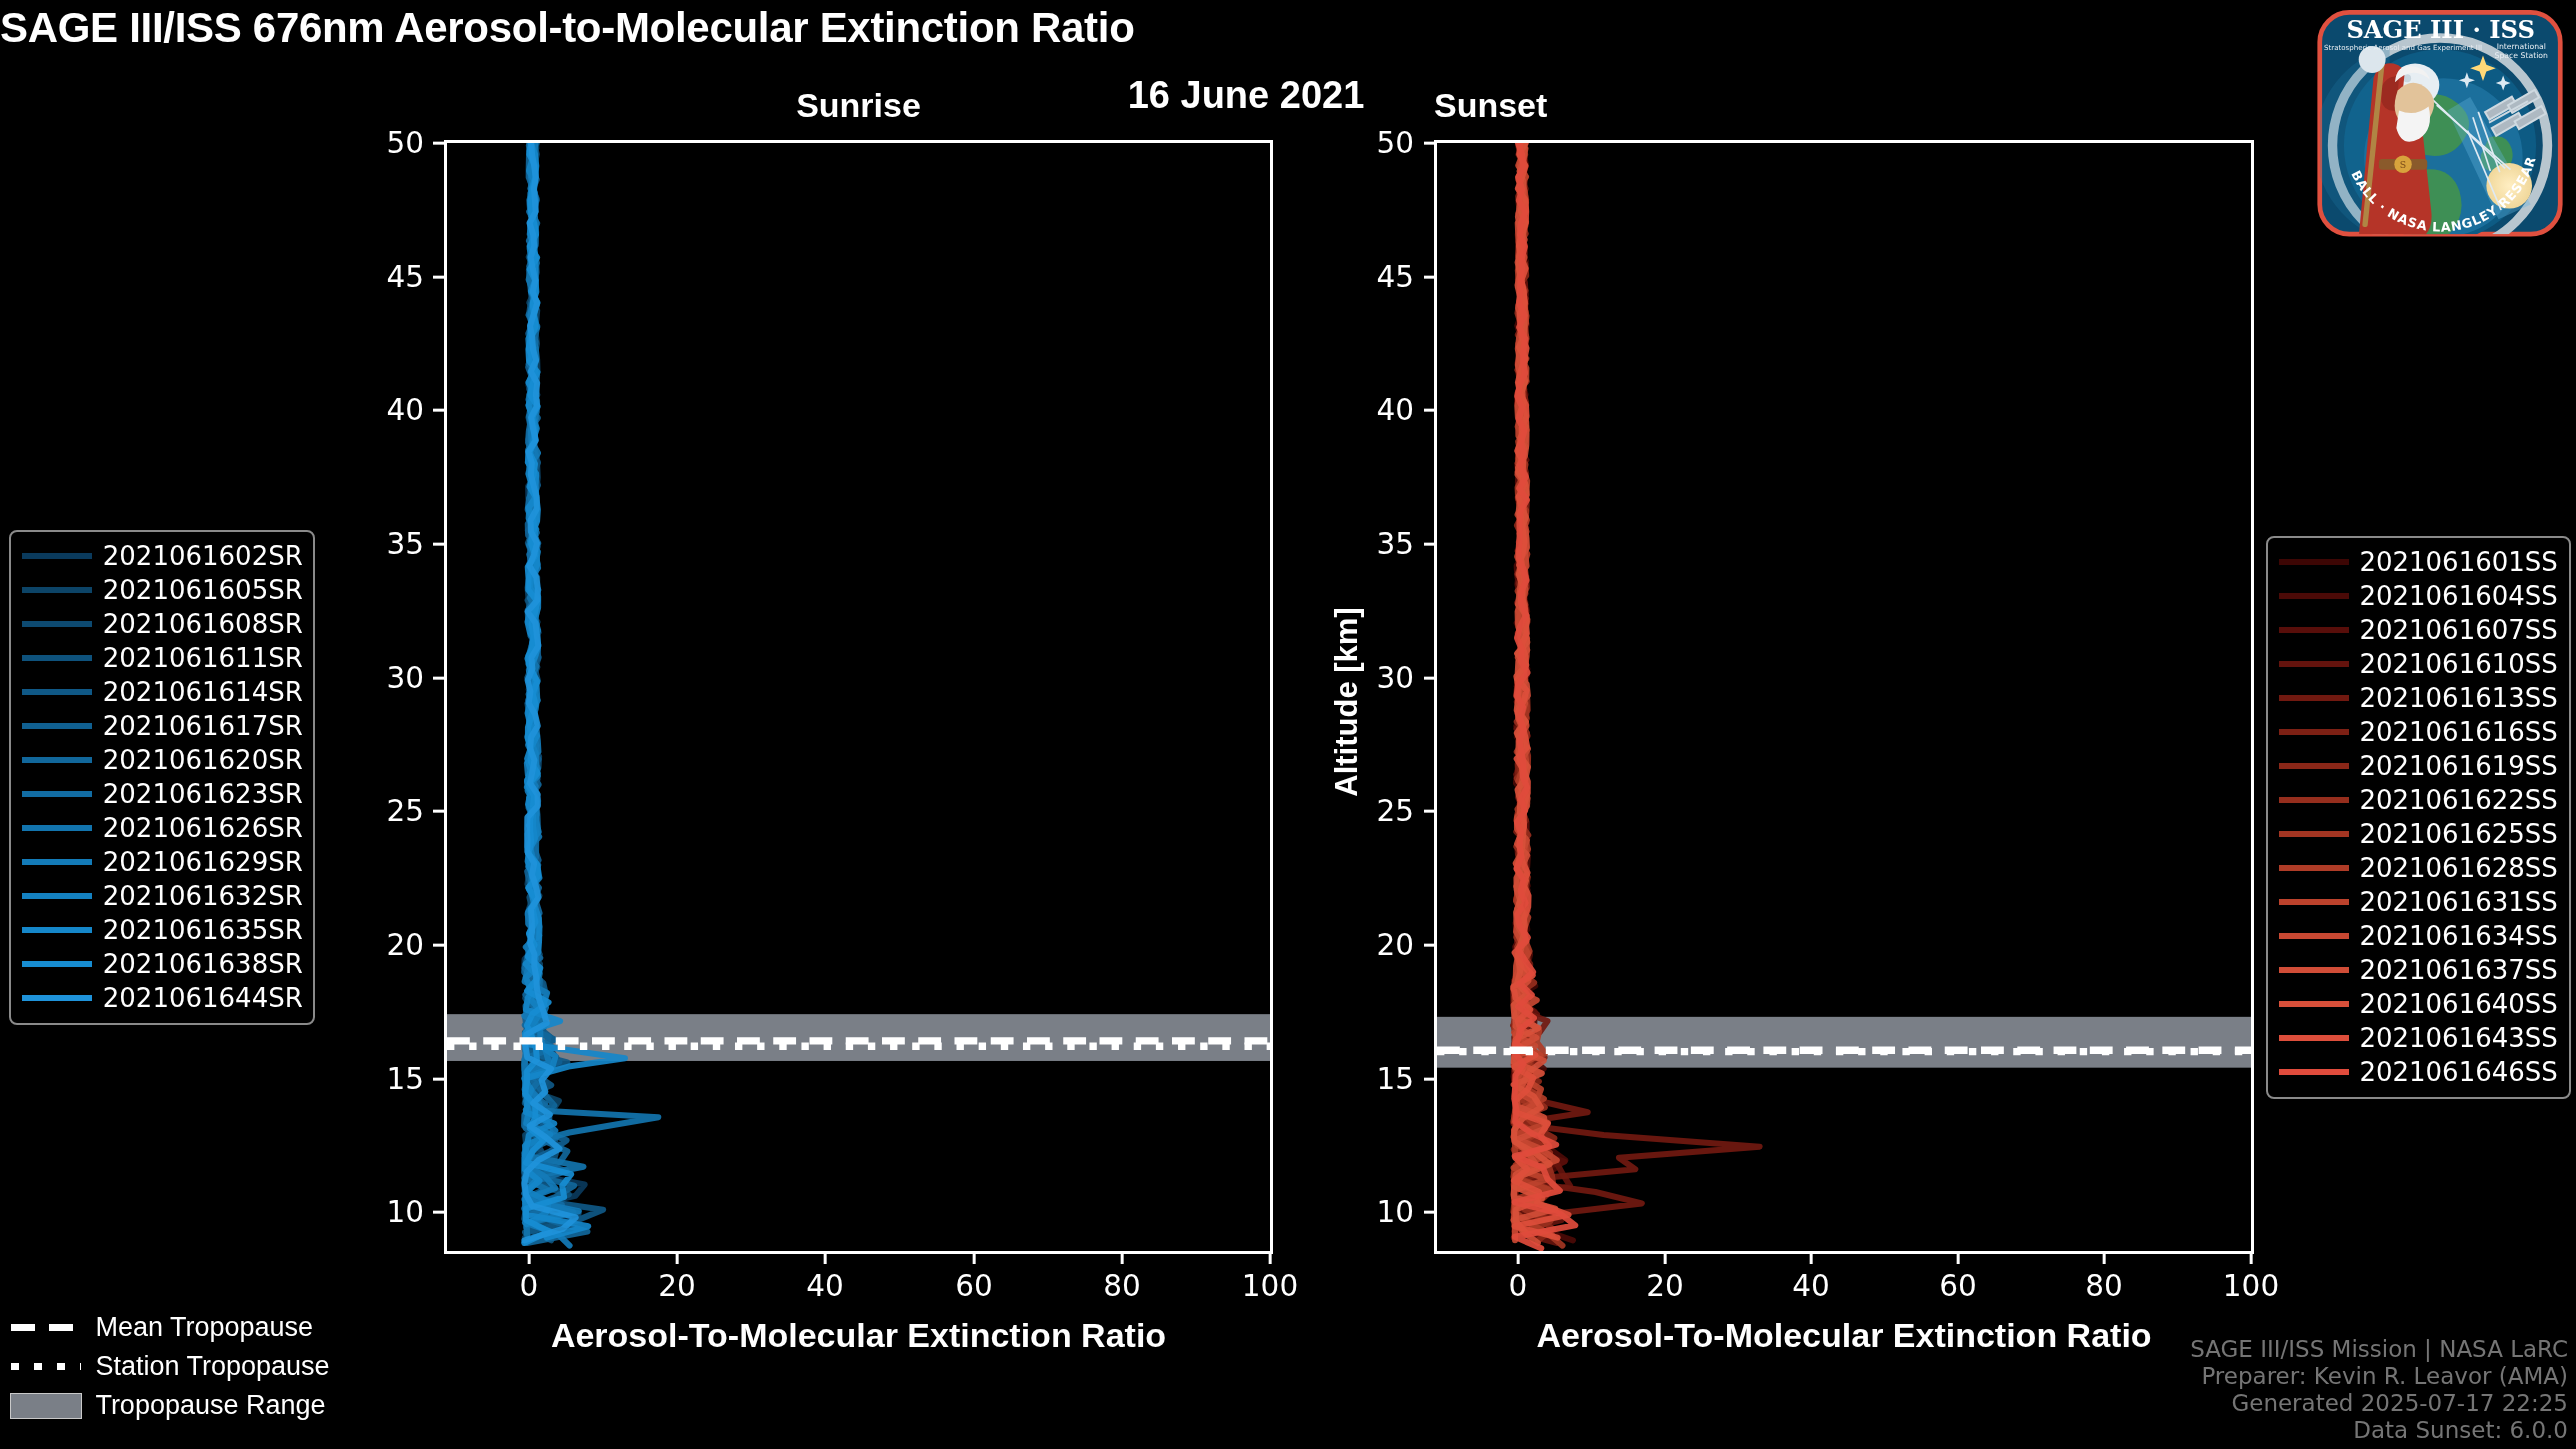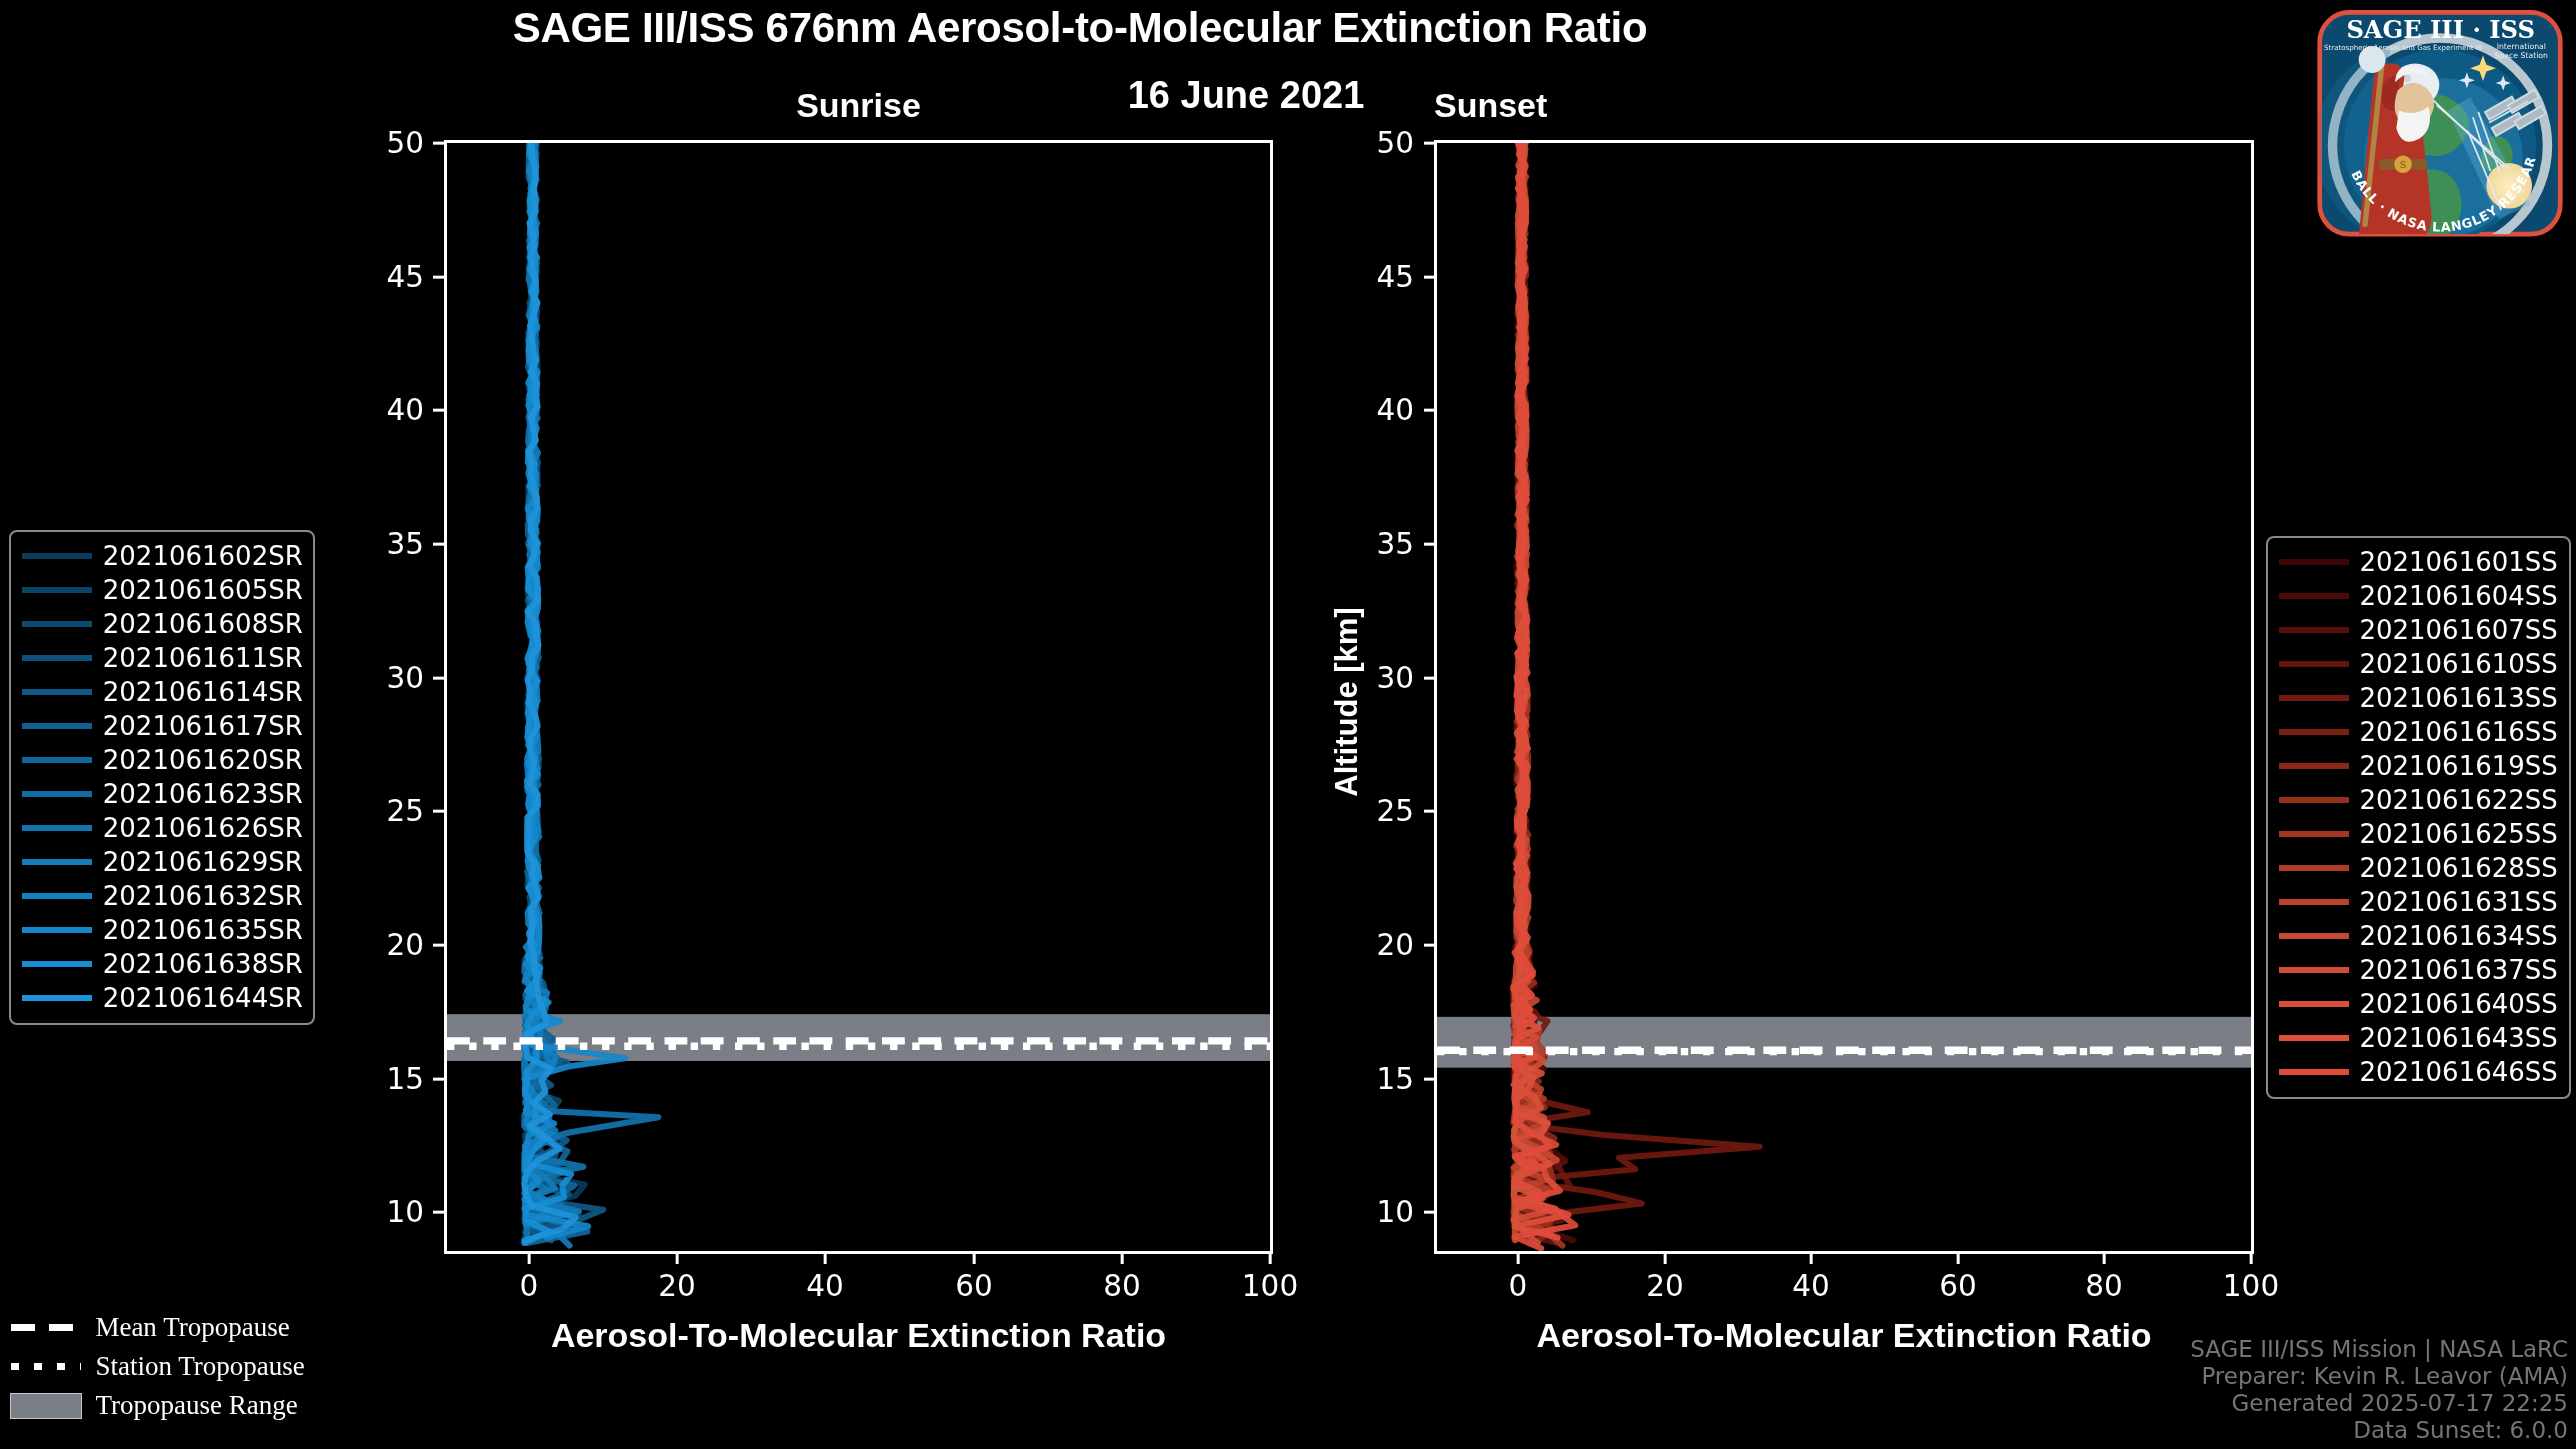--- a/index.html
+++ b/index.html
@@ -1,23 +1,23 @@
 <!DOCTYPE html>
 <html style="font-size:10.7px"><head>
 <meta charset="utf-8">
 <style>
   html,body{margin:0;padding:0;background:#000;}
   body{width:2576px;height:1449px;position:relative;overflow:hidden;
        font-family:"DejaVu Sans","Liberation Sans",sans-serif;color:#fff;}
   .abs{position:absolute;}
 
   
-  #main-title{top:4px;left:0;width:2068px;text-align:center;
+  #main-title{top:4px;left:0;width:2068px;
     font-size:42px;font-weight:bold;letter-spacing:-0.3px;
-    font-family:"Liberation Sans","DejaVu Sans",sans-serif;padding-left:46px;}
+    font-family:"Liberation Sans","DejaVu Sans",sans-serif;}
   #date-sub{top:74px;left:0;width:2492px;text-align:center;
     font-size:38px;font-weight:bold;
     font-family:"Liberation Sans","DejaVu Sans",sans-serif;}
   #sunrise-title{top:86px;left:444px;width:829px;text-align:center;
     font-size:34px;font-weight:bold;
     font-family:"Liberation Sans","DejaVu Sans",sans-serif;}
   #sunset-title{top:86px;left:1434px;width:820px;text-align:left;
     font-size:34px;font-weight:bold;
     font-family:"Liberation Sans","DejaVu Sans",sans-serif;}
 
@@ -50,21 +50,21 @@
     line-height:34px;}
   #legend-sunrise{left:9.4px;top:530px;}
   #legend-sunset{left:2266px;top:488px;margin-top:48px;}
   #legend-sunset .legend-text{text-align:left;}
 
   
   #tropo-legend{left:9.4px;top:1308px;}
   .tropo-row{display:flex;align-items:center;height:39px;}
   .tropo-key{width:74px;height:23px;flex:0 0 74px;margin-right:12px;
     display:flex;align-items:center;justify-content:center;}
-  .tropo-label{font-size:27px;font-family:Liberation Serif, serif;}
+  .tropo-label{font-size:27px;font-family:Liberation Sans, sans-serif;}
   .dash-key{width:70px;height:6.7px;background:
     repeating-linear-gradient(to right,#fff 0 24px,transparent 24px 38px);}
   .dot-key{width:70px;height:6.7px;background:
     repeating-linear-gradient(to right,#fff 0 8px,transparent 8px 23px);}
   .range-key{width:70px;height:24px;background:#7a7f87;border:1.3px solid #c9c9c9;}
 
   
   #credits{right:8px;bottom:5.4px;text-align:right;color:#757575;
     font-size:23px;line-height:27px;font-family:"DejaVu Sans",sans-serif;}
 

